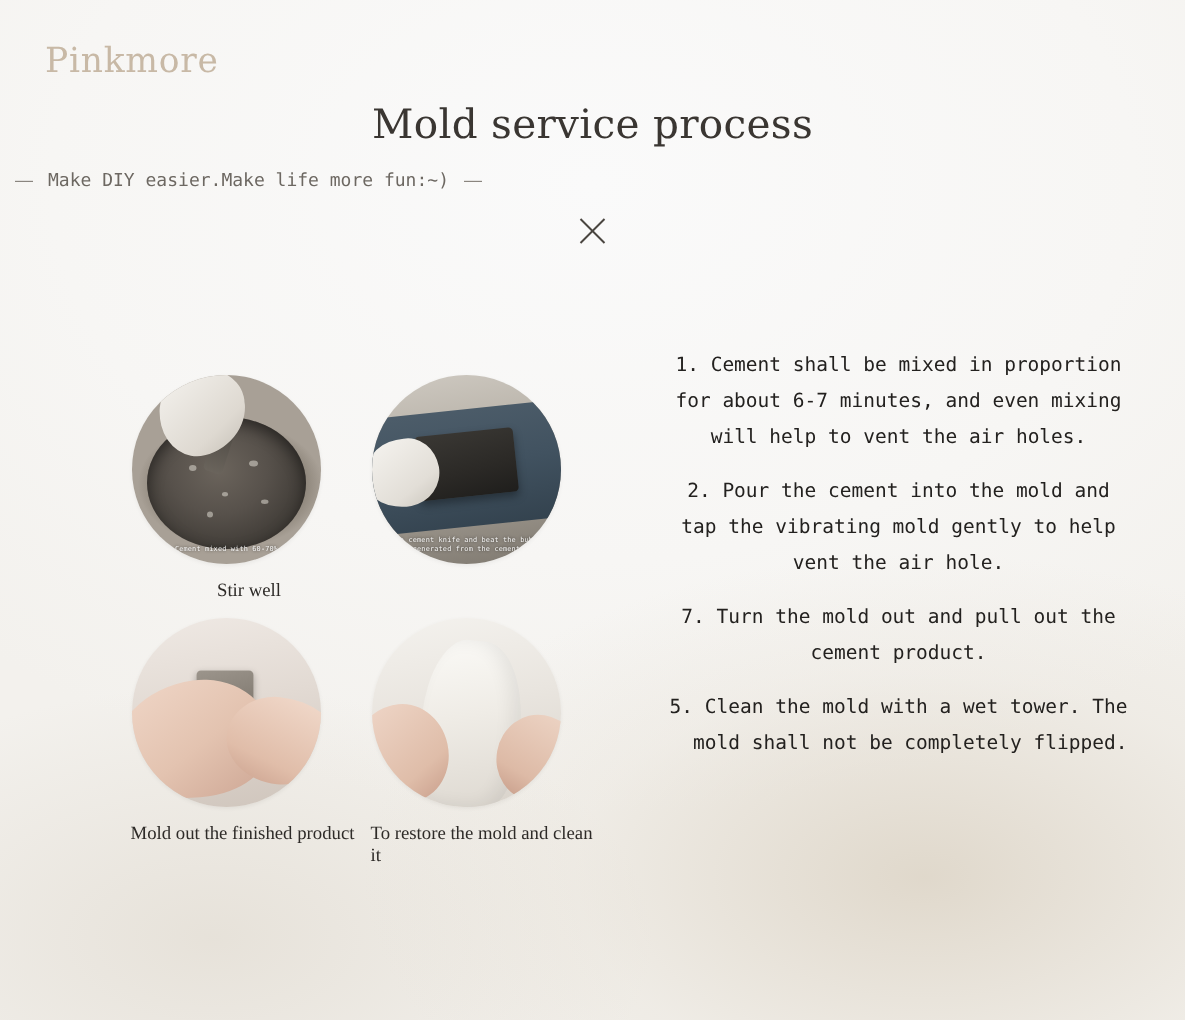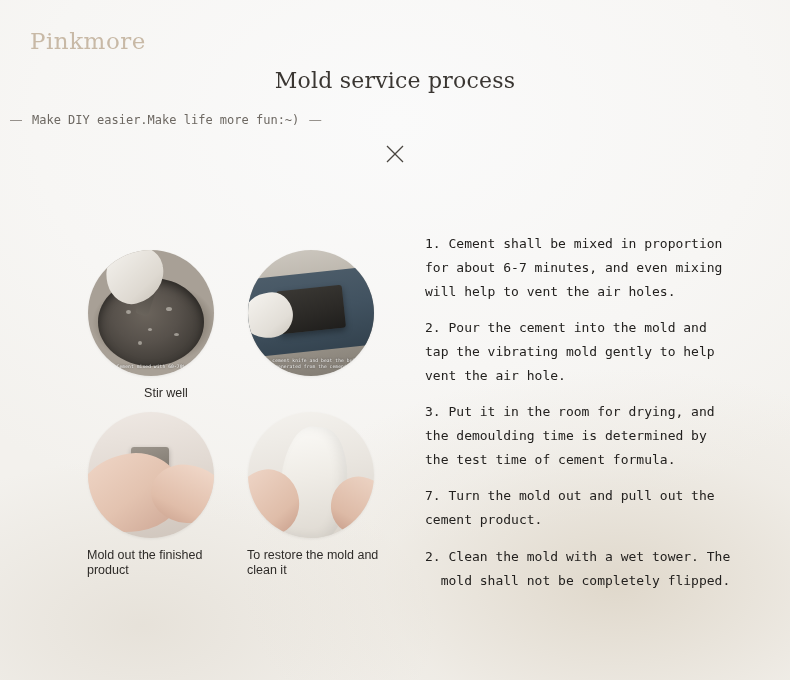--- a/index.html
+++ b/index.html
@@ -34,21 +34,21 @@
     color: #c8b9a6;
     font-weight: 400;
   }
   .title {
     position: absolute;
     left: 0;
     right: 0;
     top: 68px;
     text-align: center;
     font-family: "DejaVu Serif", serif;
-    font-size: 22px;
+    font-size: 27px;
     color: #3a3632;
     letter-spacing: 0.2px;
   }
   .subtitle-row {
     position: absolute;
     left: 0;
     right: 0;
     top: 113px;
     text-align: left;
     color: #6d6862;
@@ -93,21 +93,21 @@
   .circle-wrap {
     width: 126px;
     height: 126px;
     border-radius: 50%;
     overflow: hidden;
     position: relative;
     margin-left: 3px;
     box-shadow: 0 1px 3px rgba(0,0,0,0.06);
   }
   .cap {
-    font-family: Liberation Sans, sans-serif;
+    font-family: Liberation Serif, serif;
     font-size: 12.5px;
     color: #2e2b28;
     line-height: 1.25;
     margin-top: 10px;
     margin-left: 2px;
   }
   .cap.center { text-align: center; }
 
   
   .ph1 {
@@ -273,20 +273,21 @@
 
   .right-col {
     position: absolute;
     left: 425px;
     top: 232px;
     width: 348px;
     font-family: "DejaVu Sans Mono", monospace;
     font-size: 13px;
     line-height: 1.85;
     color: #23211f;
+    text-align: center;
   }
   .para {
     margin-bottom: 12px;
     white-space: pre-wrap;
   }
   .para:last-child { margin-bottom: 0; }
 </style>
 </head>
 <body>
 
@@ -360,22 +361,19 @@
     </div>
   </div>
 
   <div class="right-col">
     <div class="para">1. Cement shall be mixed in proportion
 for about 6-7 minutes, and even mixing
 will help to vent the air holes.</div>
     <div class="para">2. Pour the cement into the mold and
 tap the vibrating mold gently to help
 vent the air hole.</div>
-    <div class="para">3. Put it in the room for drying, and
-the demoulding time is determined by
-the test time of cement formula.</div>
     <div class="para">7. Turn the mold out and pull out the
 cement product.</div>
-    <div class="para">2. Clean the mold with a wet tower. The
+    <div class="para">5. Clean the mold with a wet tower. The
   mold shall not be completely flipped.</div>
   </div>
 
 </div>
 
 </body></html>

